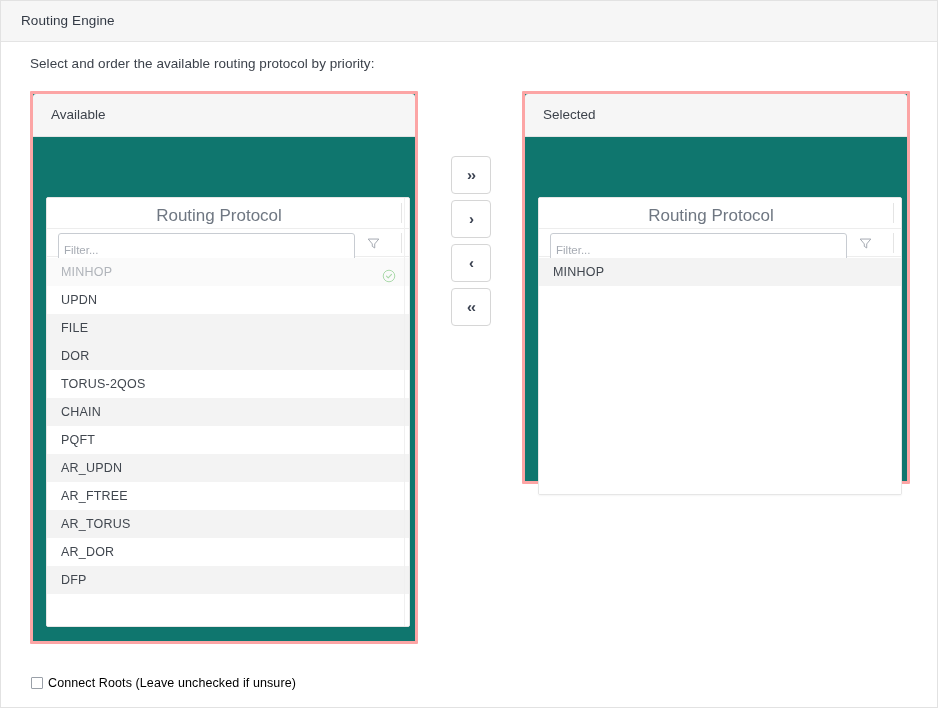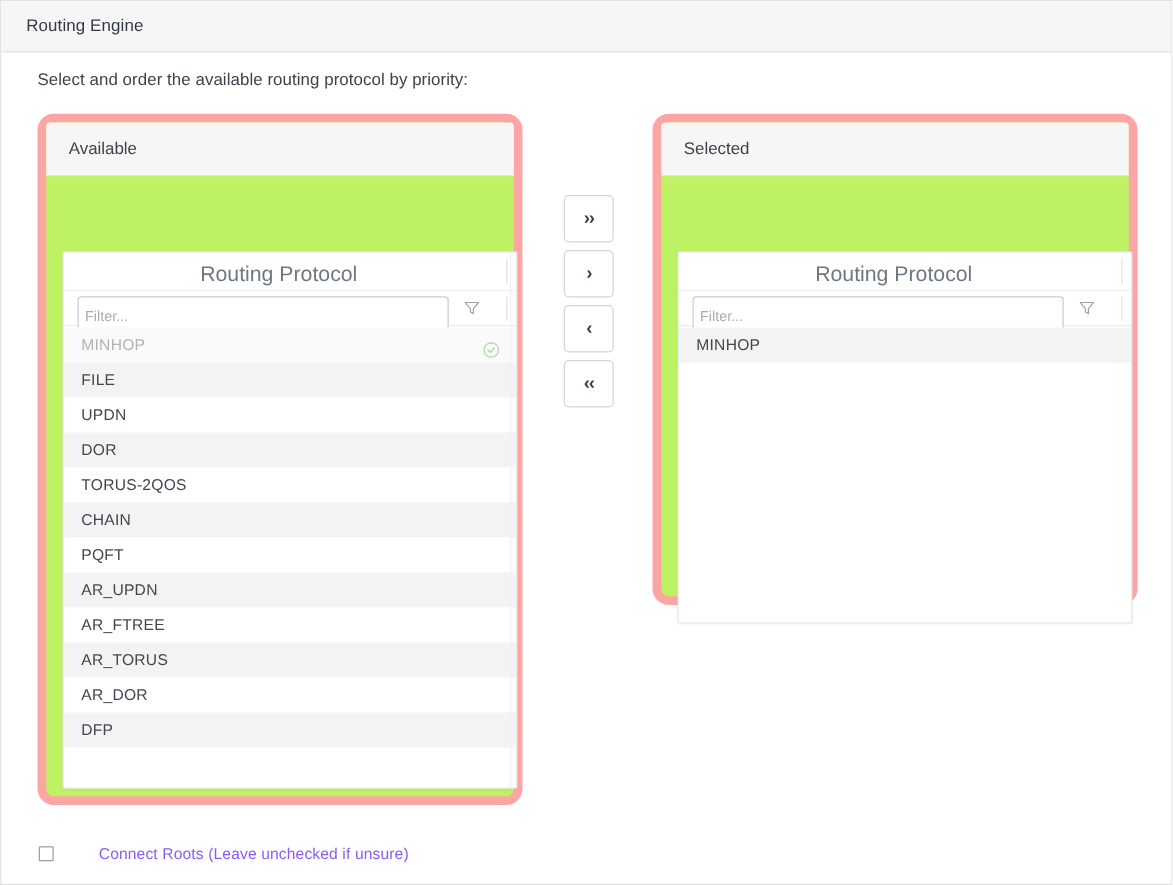--- a/index.html
+++ b/index.html
@@ -32,23 +32,23 @@
 
   
   .instruction {
     position: absolute; left: 29px; top: 55px;
     font-size: 13.5px; color: #3c424b; letter-spacing: .05px;
   }
 
   
   .panel {
     position: absolute;
-    background: #bef264;
-    border: 7px solid #fca5a5;
-    border-radius: 13px;
+    background: #0f766e;
+    border: 3px solid #fca5a5;
+    border-radius: 1px;
   }
   .panel-available { left: 29px; top: 90px; width: 388px; height: 553px; }
   .panel-selected  { left: 521px; top: 90px; width: 388px; height: 393px; }
 
   .panel-header {
     position: absolute; left: 0; top: 0; right: 0;
     height: 43px;
     background: #f6f6f6;
     border-bottom: 1px solid #e4e4e4;
     border-radius: 3px 3px 0 0;
@@ -183,23 +183,22 @@
   .cbox {
     width: 12px; height: 12px;
     border: 1px solid #9aa0a8;
     border-radius: 1px;
     background: #ffffff;
     margin-right: 5px;
     cursor: pointer;
     flex: 0 0 auto;
   }
   .cbox-label {
-    font-size: 12.5px; color: #8b5cf6; letter-spacing: .1px;
+    font-size: 12.5px; color: #000000; letter-spacing: .1px;
     cursor: pointer;
-    margin-left: 31px;
   }
 </style>
 </head>
 <body>
 
 <div id="root">
 
   <div class="titlebar">
     <div class="titlebar-text">Routing Engine</div>
   </div>
@@ -225,22 +224,22 @@
           </svg>
         </span>
         <div class="filter-divider"></div>
       </div>
 
       <div class="grid-body" id="available-body">
           <div class="row odd disabled"><span>MINHOP</span><span class="check-icon"><svg width="14" height="14" viewBox="0 0 16 16">
                 <circle cx="8" cy="8" r="6.6" fill="none" stroke="#a8d8a8" stroke-width="1.1"></circle>
                 <path d="M5.1 8.2 l2 2 l3.8 -4.1" fill="none" stroke="#a8d8a8" stroke-width="1.2" stroke-linecap="round" stroke-linejoin="round"></path>
               </svg></span></div>
+          <div class="row"><span>UPDN</span></div>
           <div class="row odd"><span>FILE</span></div>
-          <div class="row"><span>UPDN</span></div>
           <div class="row odd"><span>DOR</span></div>
           <div class="row"><span>TORUS-2QOS</span></div>
           <div class="row odd"><span>CHAIN</span></div>
           <div class="row"><span>PQFT</span></div>
           <div class="row odd"><span>AR_UPDN</span></div>
           <div class="row"><span>AR_FTREE</span></div>
           <div class="row odd"><span>AR_TORUS</span></div>
           <div class="row"><span>AR_DOR</span></div>
           <div class="row odd"><span>DFP</span></div>
         </div>

